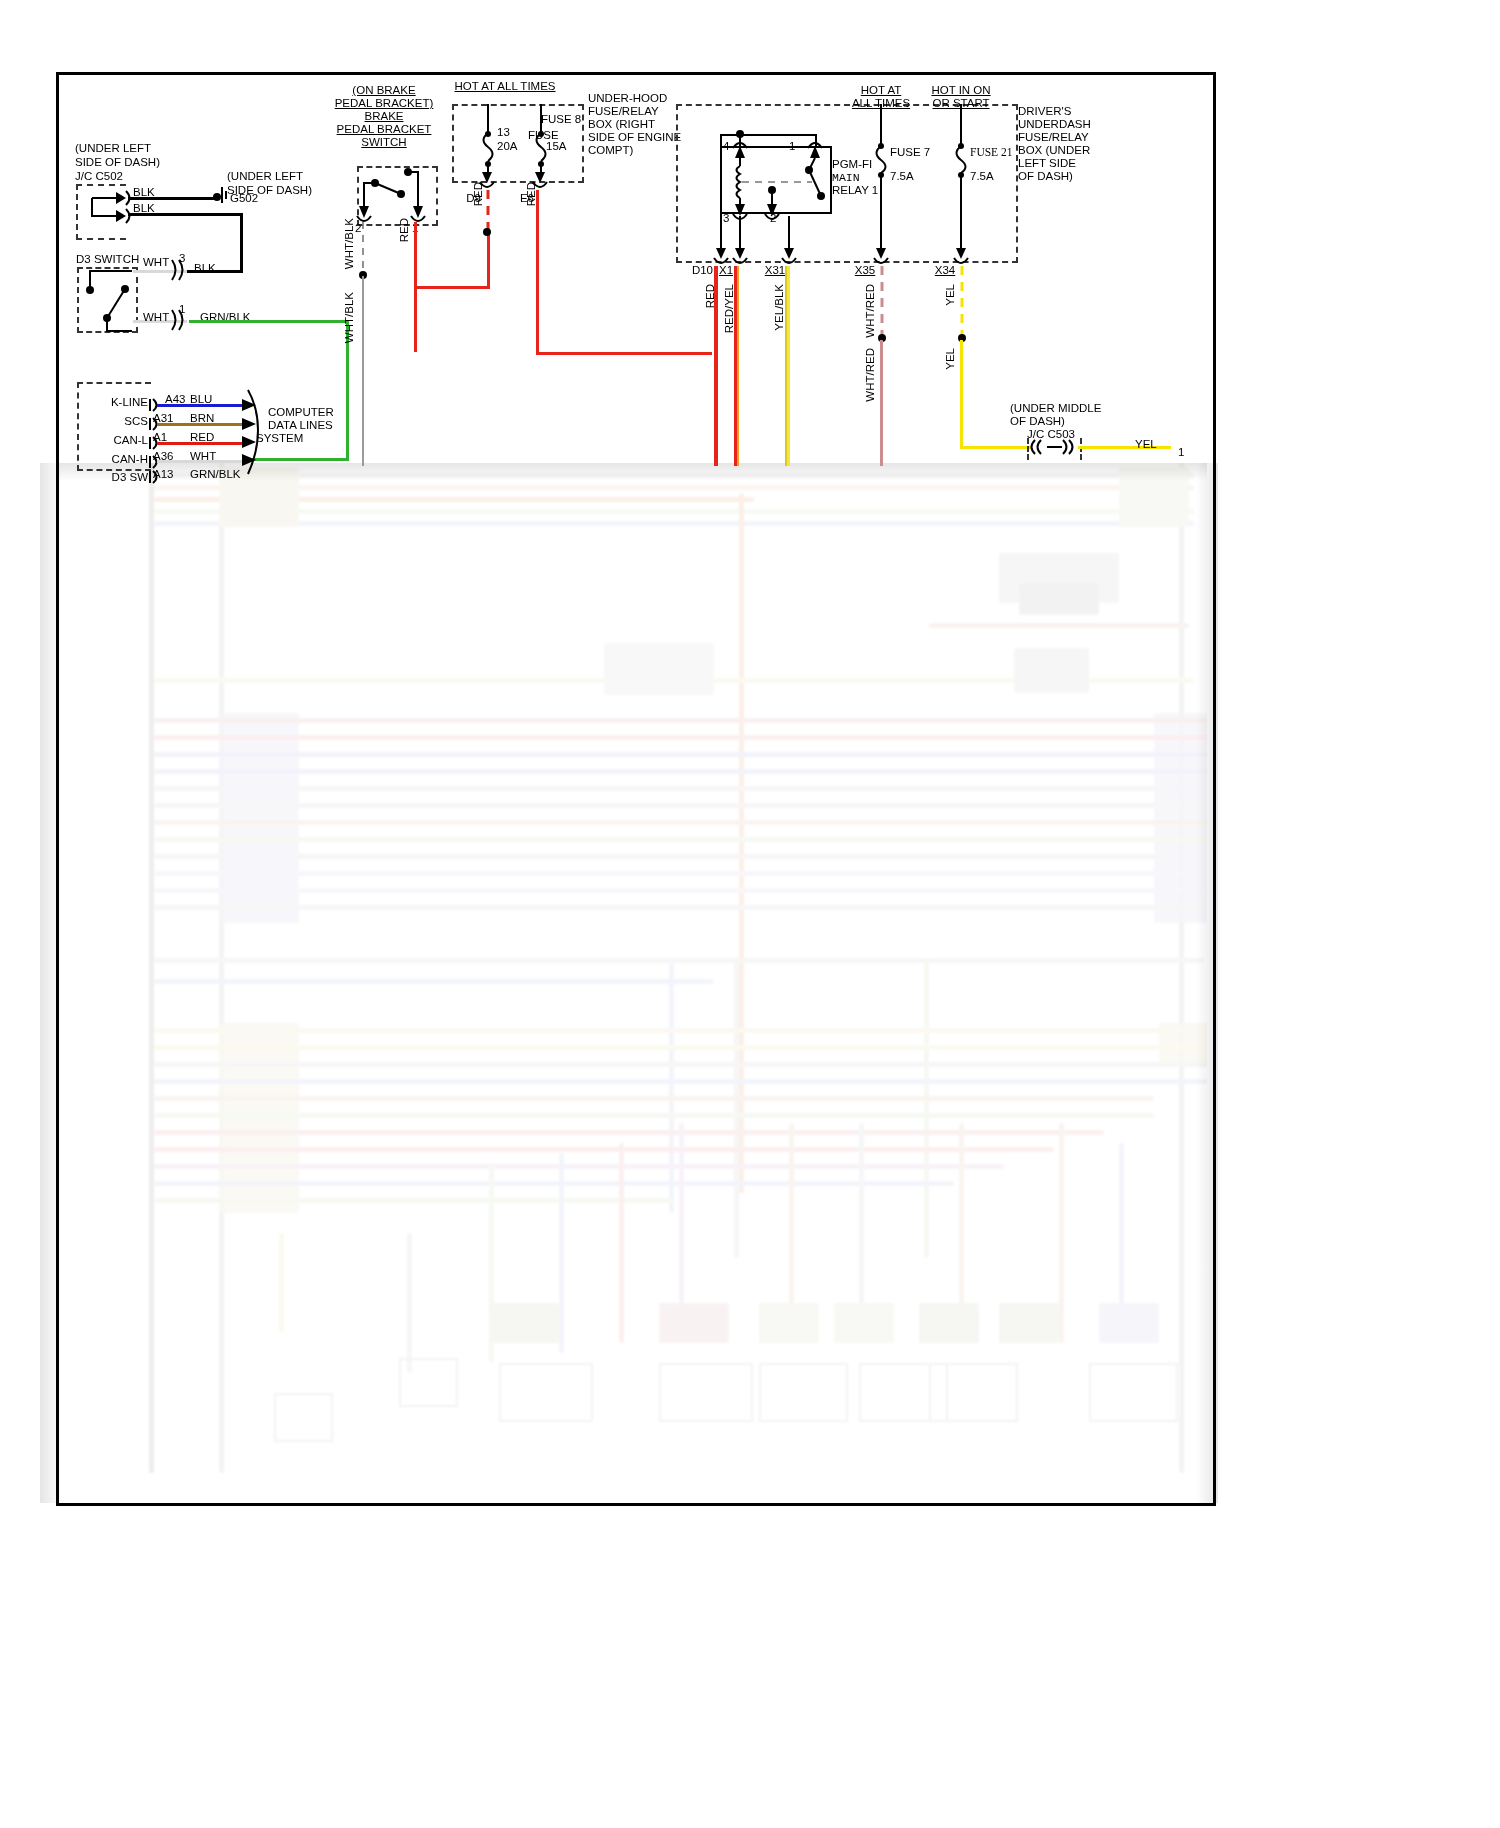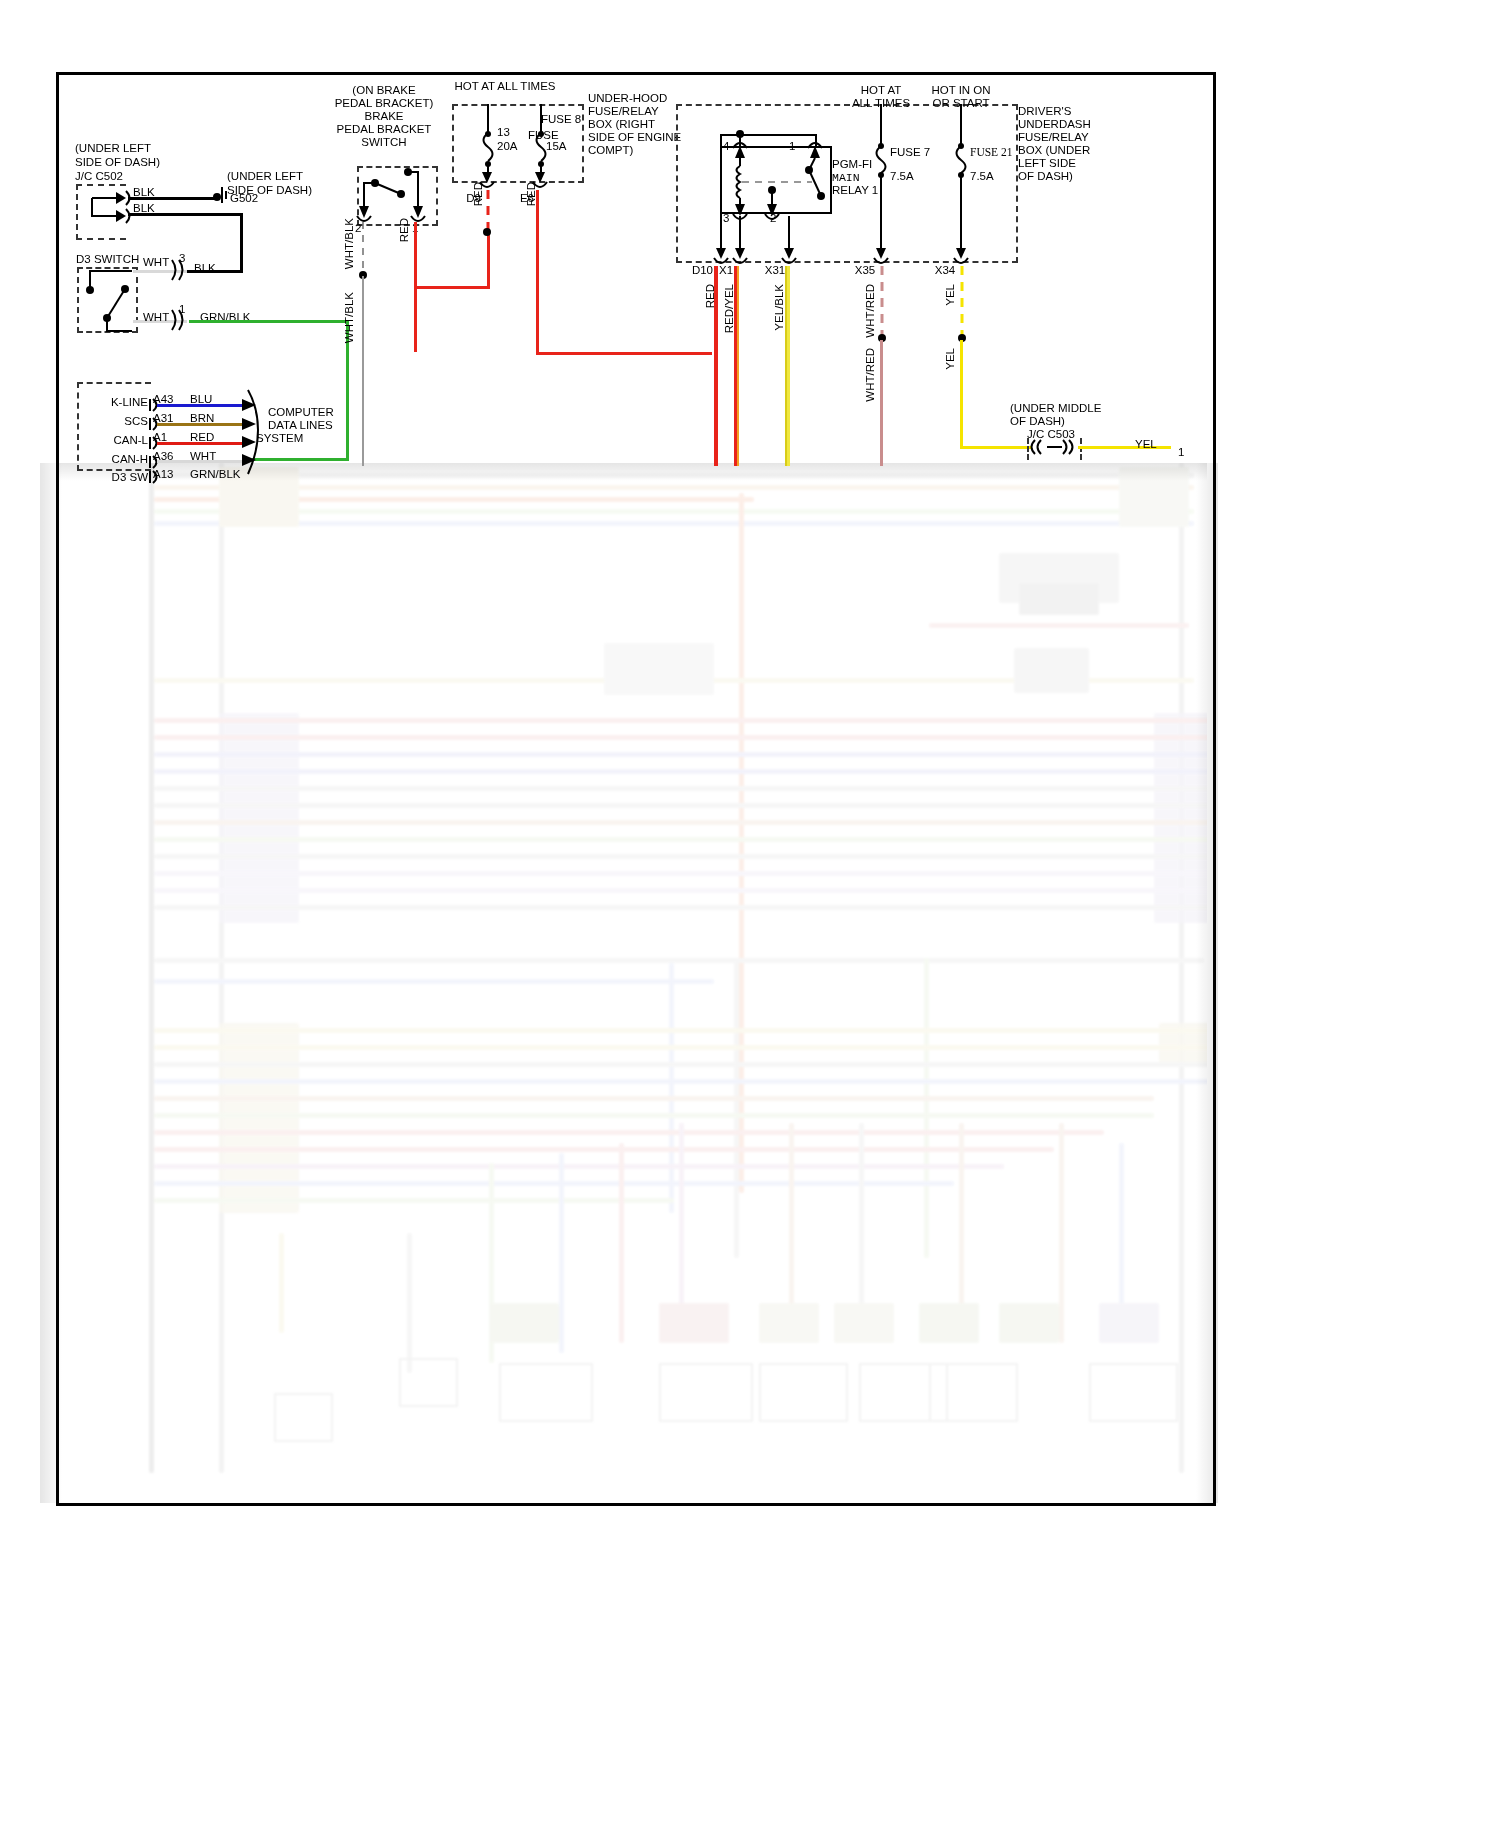--- a/index.html
+++ b/index.html
@@ -6,21 +6,21 @@
   body{font-family:"Liberation Sans",sans-serif;}
   #root{position:relative;width:1500px;height:1828px;background:#ffffff;overflow:hidden;}
 
   
   .page-frame{position:absolute;left:56px;top:72px;width:1154px;height:1428px;border:3px solid #000;background:#fff;}
   .ghost-clip{position:absolute;left:59px;top:463px;width:1148px;height:1034px;overflow:hidden;}
 
   
   .txt{position:absolute;font-family:"Liberation Sans",sans-serif;color:#000;white-space:pre;line-height:1.18;}
   .t11{font-size:11.5px;}
-  .ctr{text-align:left;transform:translateX(-50%);}
+  .ctr{text-align:left;transform:translateX(-50%);text-decoration:underline;}
   .rgt{text-align:right;transform:translateX(-100%);}
   .vert{writing-mode:vertical-rl;transform:rotate(180deg);transform-origin:center;}
 
   .wire{position:absolute;background:#000;}
   .hwire{height:2px;}
   .vwire{width:2px;}
 
   .dashbox{position:absolute;border:2px dashed #333;}
   .dashbox.nt{border-top:none;}
   .dashbox.nr{border-right:none;}
@@ -212,21 +212,21 @@
   <div class="wire hwire" style="left:252px;top:458px;width:97px;height:3px;background:#2fb02f;"></div>
 
   <div class="dashbox nr" style="left:77px;top:382px;width:72px;height:85px;"></div>
 
   <div class="txt t11 rgt" style="left:148px;top:396px;">K-LINE</div>
   <div class="txt t11 rgt" style="left:148px;top:415px;">SCS</div>
   <div class="txt t11 rgt" style="left:148px;top:434px;">CAN-L</div>
   <div class="txt t11 rgt" style="left:148px;top:453px;">CAN-H</div>
   <div class="txt t11 rgt" style="left:148px;top:471px;">D3 SW</div>
 
-  <div class="txt t11" style="left:153px;top:393px;text-align:center;">A43</div>
+  <div class="txt t11" style="left:165px;top:393px;text-align:center;">A43</div>
   <div class="txt t11" style="left:153px;top:412px;">A31</div>
   <div class="txt t11" style="left:153px;top:431px;">A1</div>
   <div class="txt t11" style="left:153px;top:450px;">A36</div>
   <div class="txt t11" style="left:153px;top:468px;">A13</div>
 
   <div class="txt t11" style="left:190px;top:393px;">BLU</div>
   <div class="txt t11" style="left:190px;top:412px;">BRN</div>
   <div class="txt t11" style="left:190px;top:431px;">RED</div>
   <div class="txt t11" style="left:190px;top:450px;">WHT</div>
   <div class="txt t11" style="left:190px;top:468px;">GRN/BLK</div>

